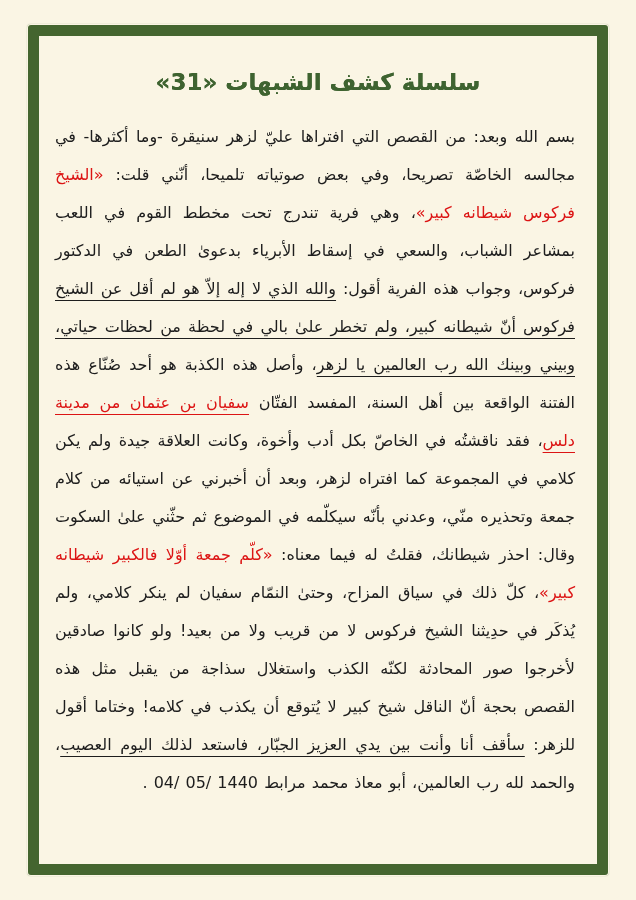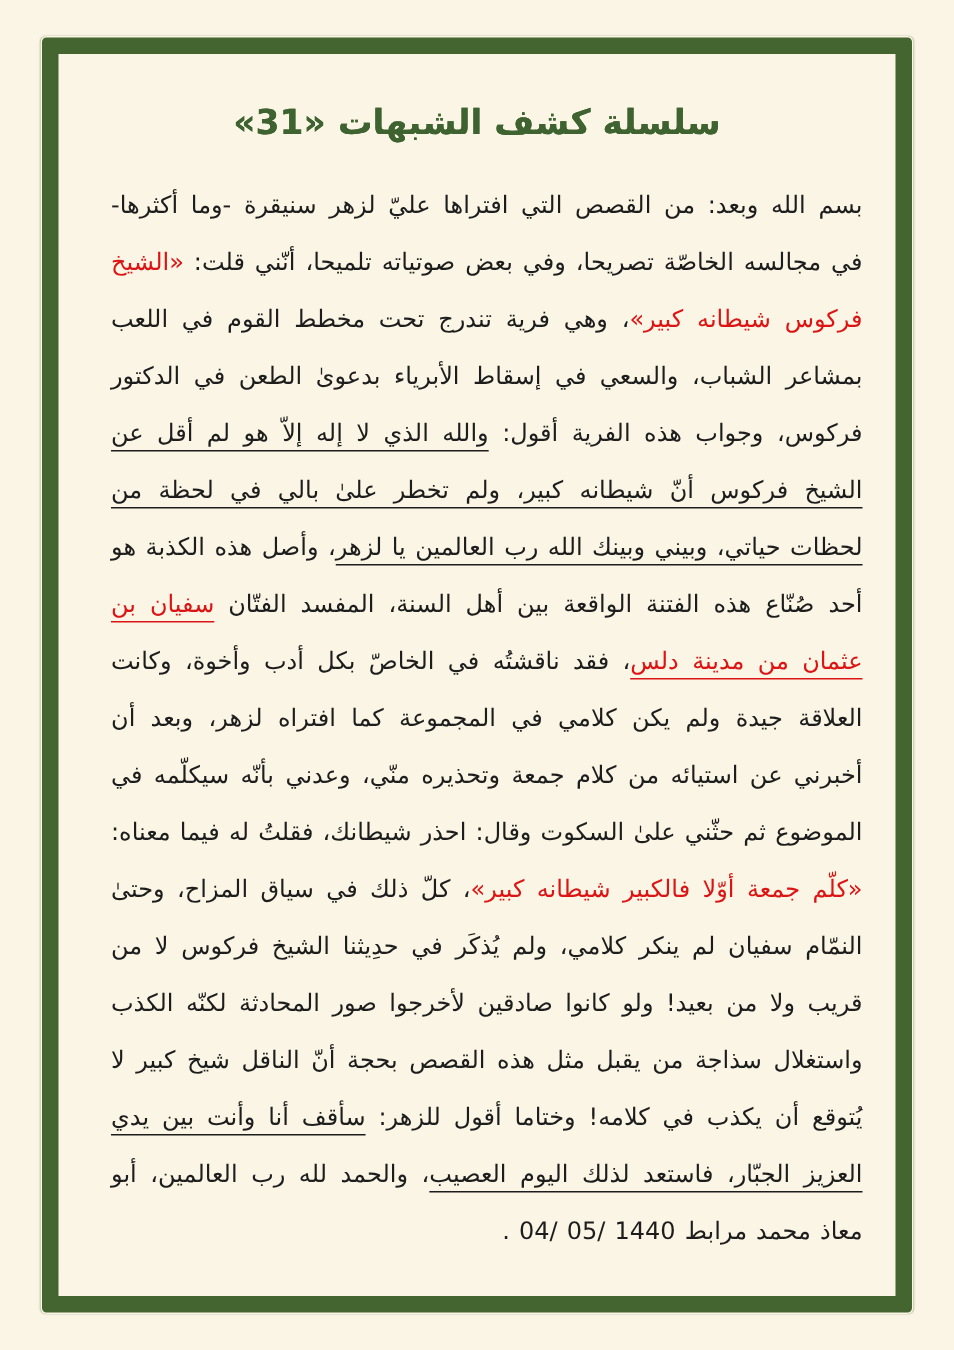--- a/index.html
+++ b/index.html
@@ -44,21 +44,21 @@
     color: var(--title-green);
     font-weight: bold;
     font-size: 23px;
     letter-spacing: 0.5px;
     text-shadow: 0 0 0.4px var(--title-green);
   }
   .body-text {
     direction: rtl;
     unicode-bidi: embed;
     text-align: justify;
-    padding: 0 22px 0 35px;
+    padding: 0 22px 0 16px;
     margin-top: 23px;
     font-size: 16px;
     line-height: 38px;
     color: var(--ink);
     word-spacing: 1px;
   }
   .run { text-decoration-skip-ink: none; }
   .run-red { color: var(--red); }
   .run-underline {
     text-decoration: underline;

